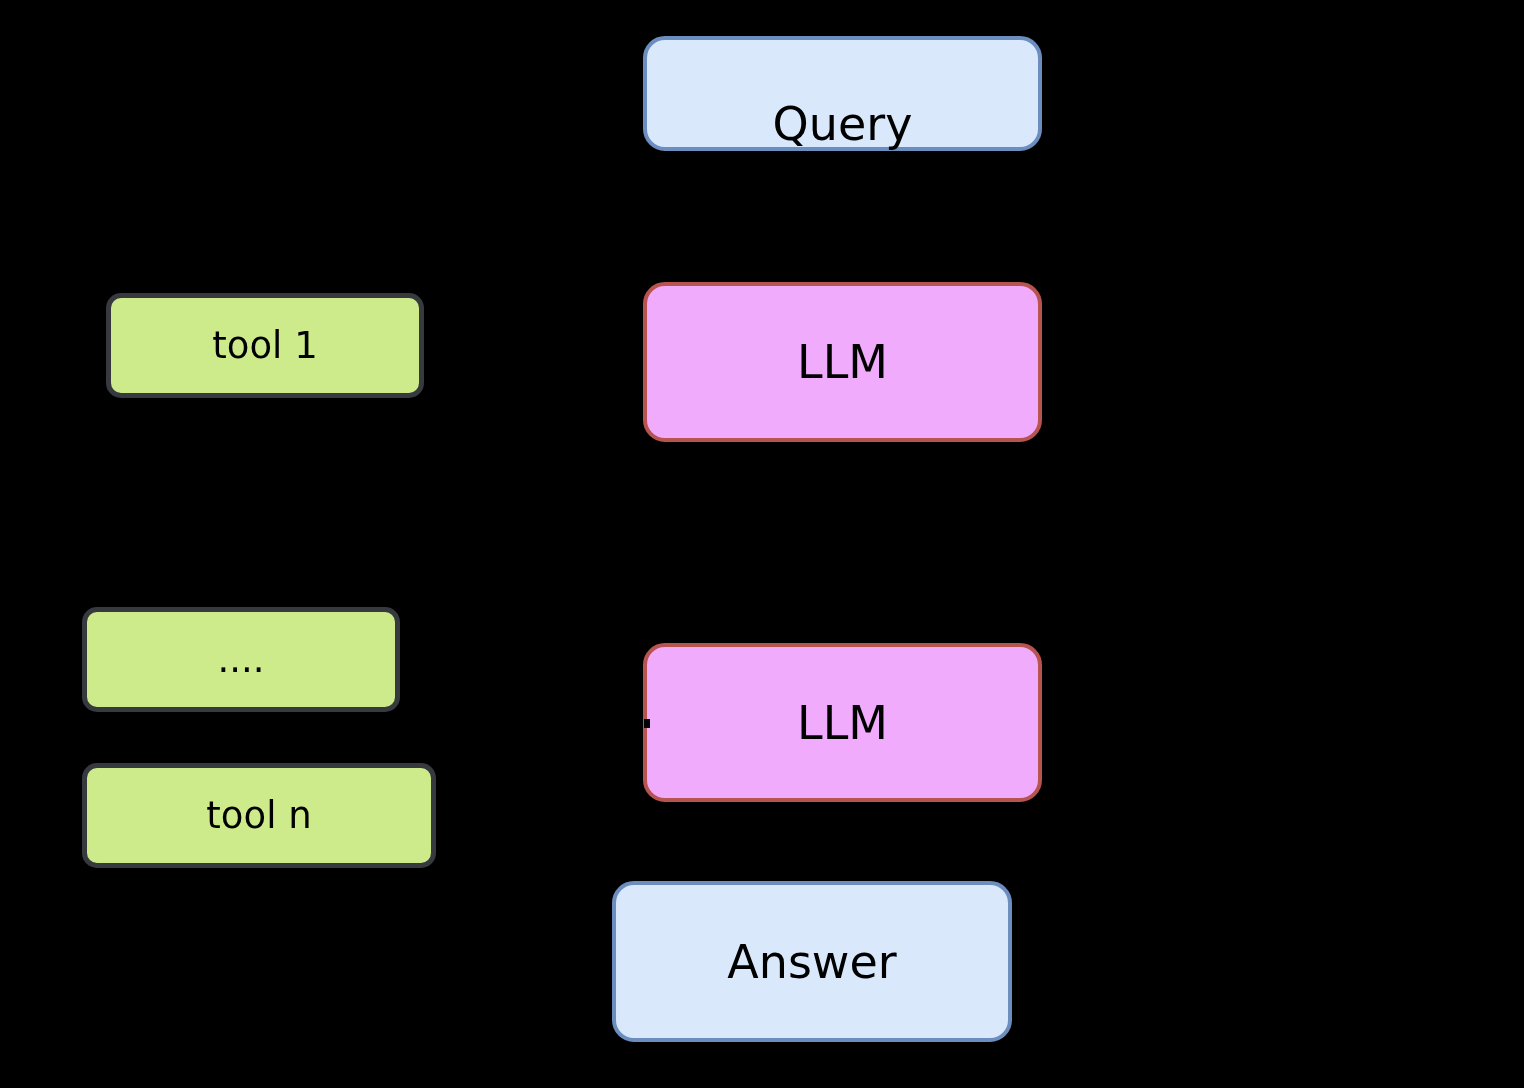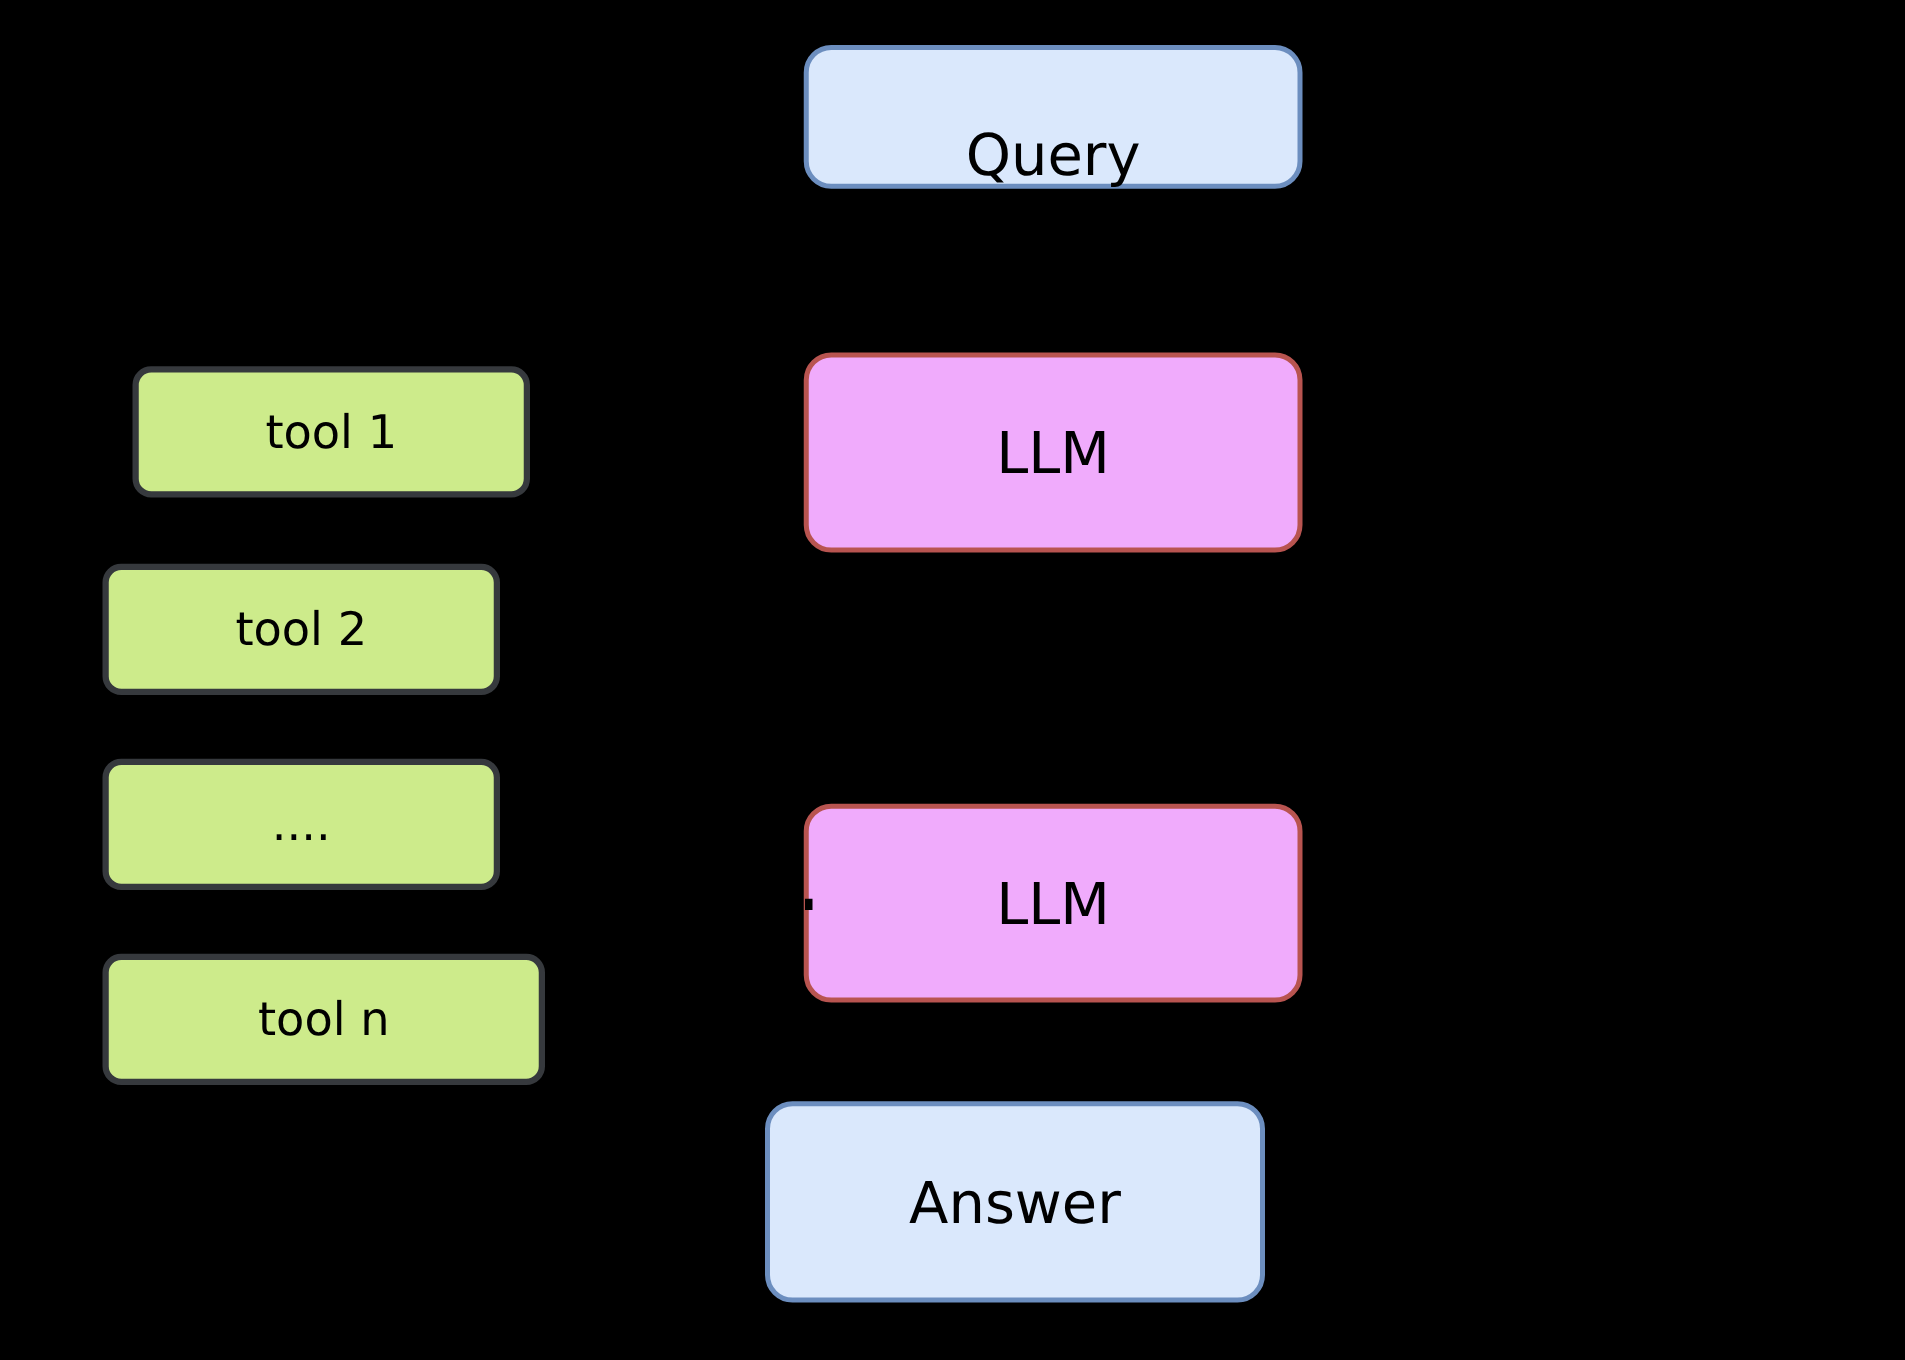--- a/index.html
+++ b/index.html
@@ -62,23 +62,20 @@
 </style>
 </head>
 <body>
 
 <div class="canvas">
 
   <div class="node tool" style="left:82px; top:293px; width:318px; height:105px;margin-left:24px;">
     <span class="lbl">tool 1</span>
   </div>
 
-  <div class="node tool" style="left:82px; top:451px; width:318px; height:105px;">
-    <span class="lbl">tool 2</span>
-  </div>
 
   <div class="node tool" style="left:82px; top:607px; width:318px; height:105px;">
     <span class="lbl">....</span>
   </div>
 
   <div class="node tool" style="left:82px; top:763px; width:354px; height:105px;">
     <span class="lbl">tool n</span>
   </div>
 
   <div class="node flow blue" style="left:643px; top:36px; width:399px; height:115px;align-items:flex-end;">

